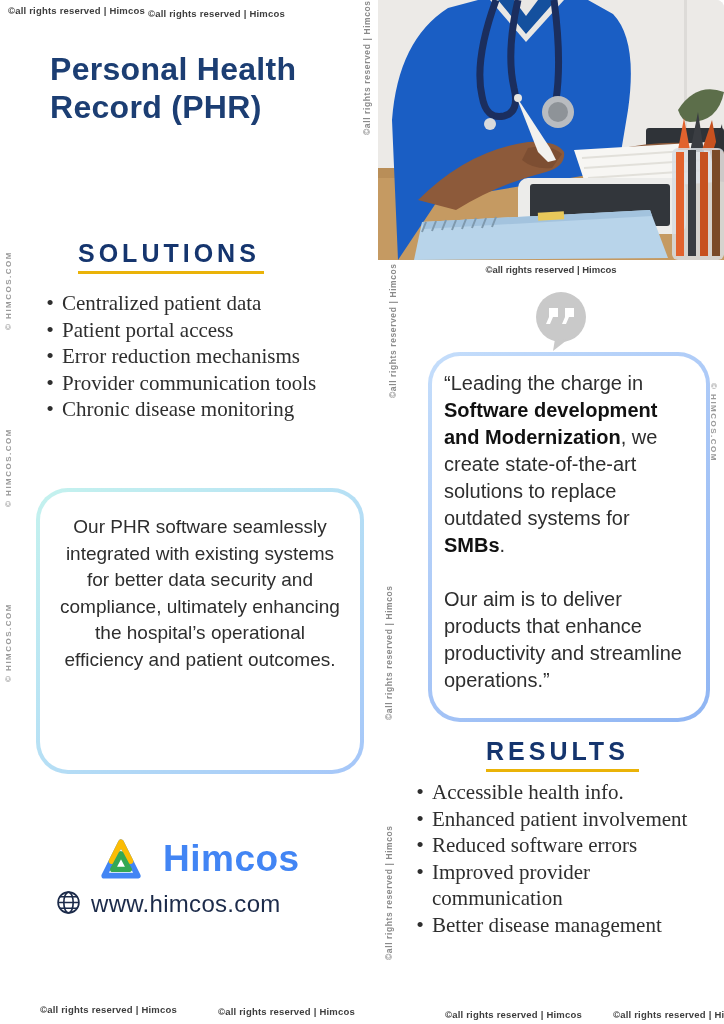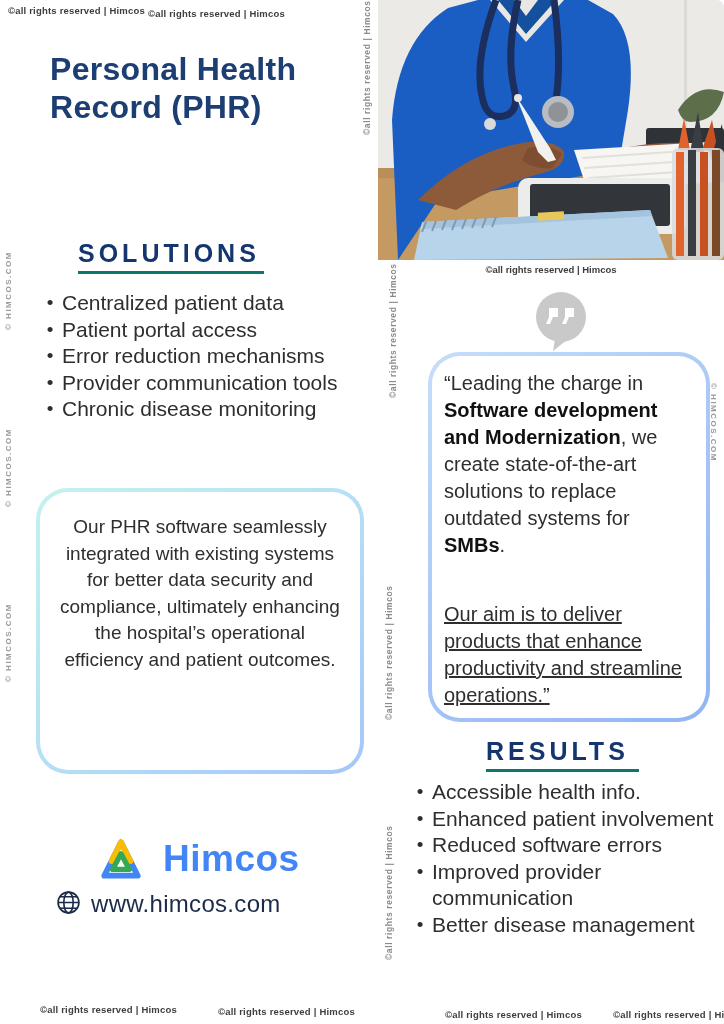--- a/index.html
+++ b/index.html
@@ -73,21 +73,21 @@
     color: #3d3d3d;
   }
 
   
   .section-heading {
     position: absolute;
     font-size: 25px;
     font-weight: 800;
     color: #15356e;
     letter-spacing: 4px;
-    border-bottom: 3px solid #0f766e;
+    border-bottom: 3px solid #eab308;
     padding-bottom: 3px;
     white-space: nowrap;
   }
   .heading-solutions { left: 78px; top: 239px; padding-right: 4px; }
   .heading-results { left: 486px; top: 737px; padding-right: 10px; }
 
   
   .bullet-list {
     position: absolute;
     display: flex;
@@ -103,21 +103,21 @@
     font-size: 21px;
     line-height: 26.5px;
     color: #2e2e2e;
   }
   .bullet-dot {
     width: 24px;
     flex: 0 0 24px;
     text-align: center;
     font-size: 19px;
   }
-  .bullet-text { flex: 1; }
+  .bullet-text { flex: 1; font-family: Liberation Serif, serif; }
 
   
   .grad-box {
     position: absolute;
     border: 4px solid transparent;
     border-radius: 32px;
     background:
       linear-gradient(#ffffff, #ffffff) padding-box,
       linear-gradient(140deg, #c4f2ee 0%, #b9e4f4 40%, #a5c6f9 100%) border-box;
   }
@@ -139,21 +139,21 @@
     height: 370px;
     padding: 14px 12px;
     font-size: 20px;
     line-height: 27px;
     color: #2e2e2e;
     background:
       linear-gradient(#ffffff, #ffffff) padding-box,
       linear-gradient(140deg, #c5defb 0%, #a9c7f7 50%, #8fb5f3 100%) border-box;
   }
   .quote-box b { color: #111111; }
-  .quote-para2 { margin-top: 42px; text-decoration: underline; }
+  .quote-para2 { margin-top: 27px; }
 
   
   .quote-icon {
     position: absolute;
     left: 533px;
     top: 291px;
     width: 56px;
     height: 60px;
   }
 

